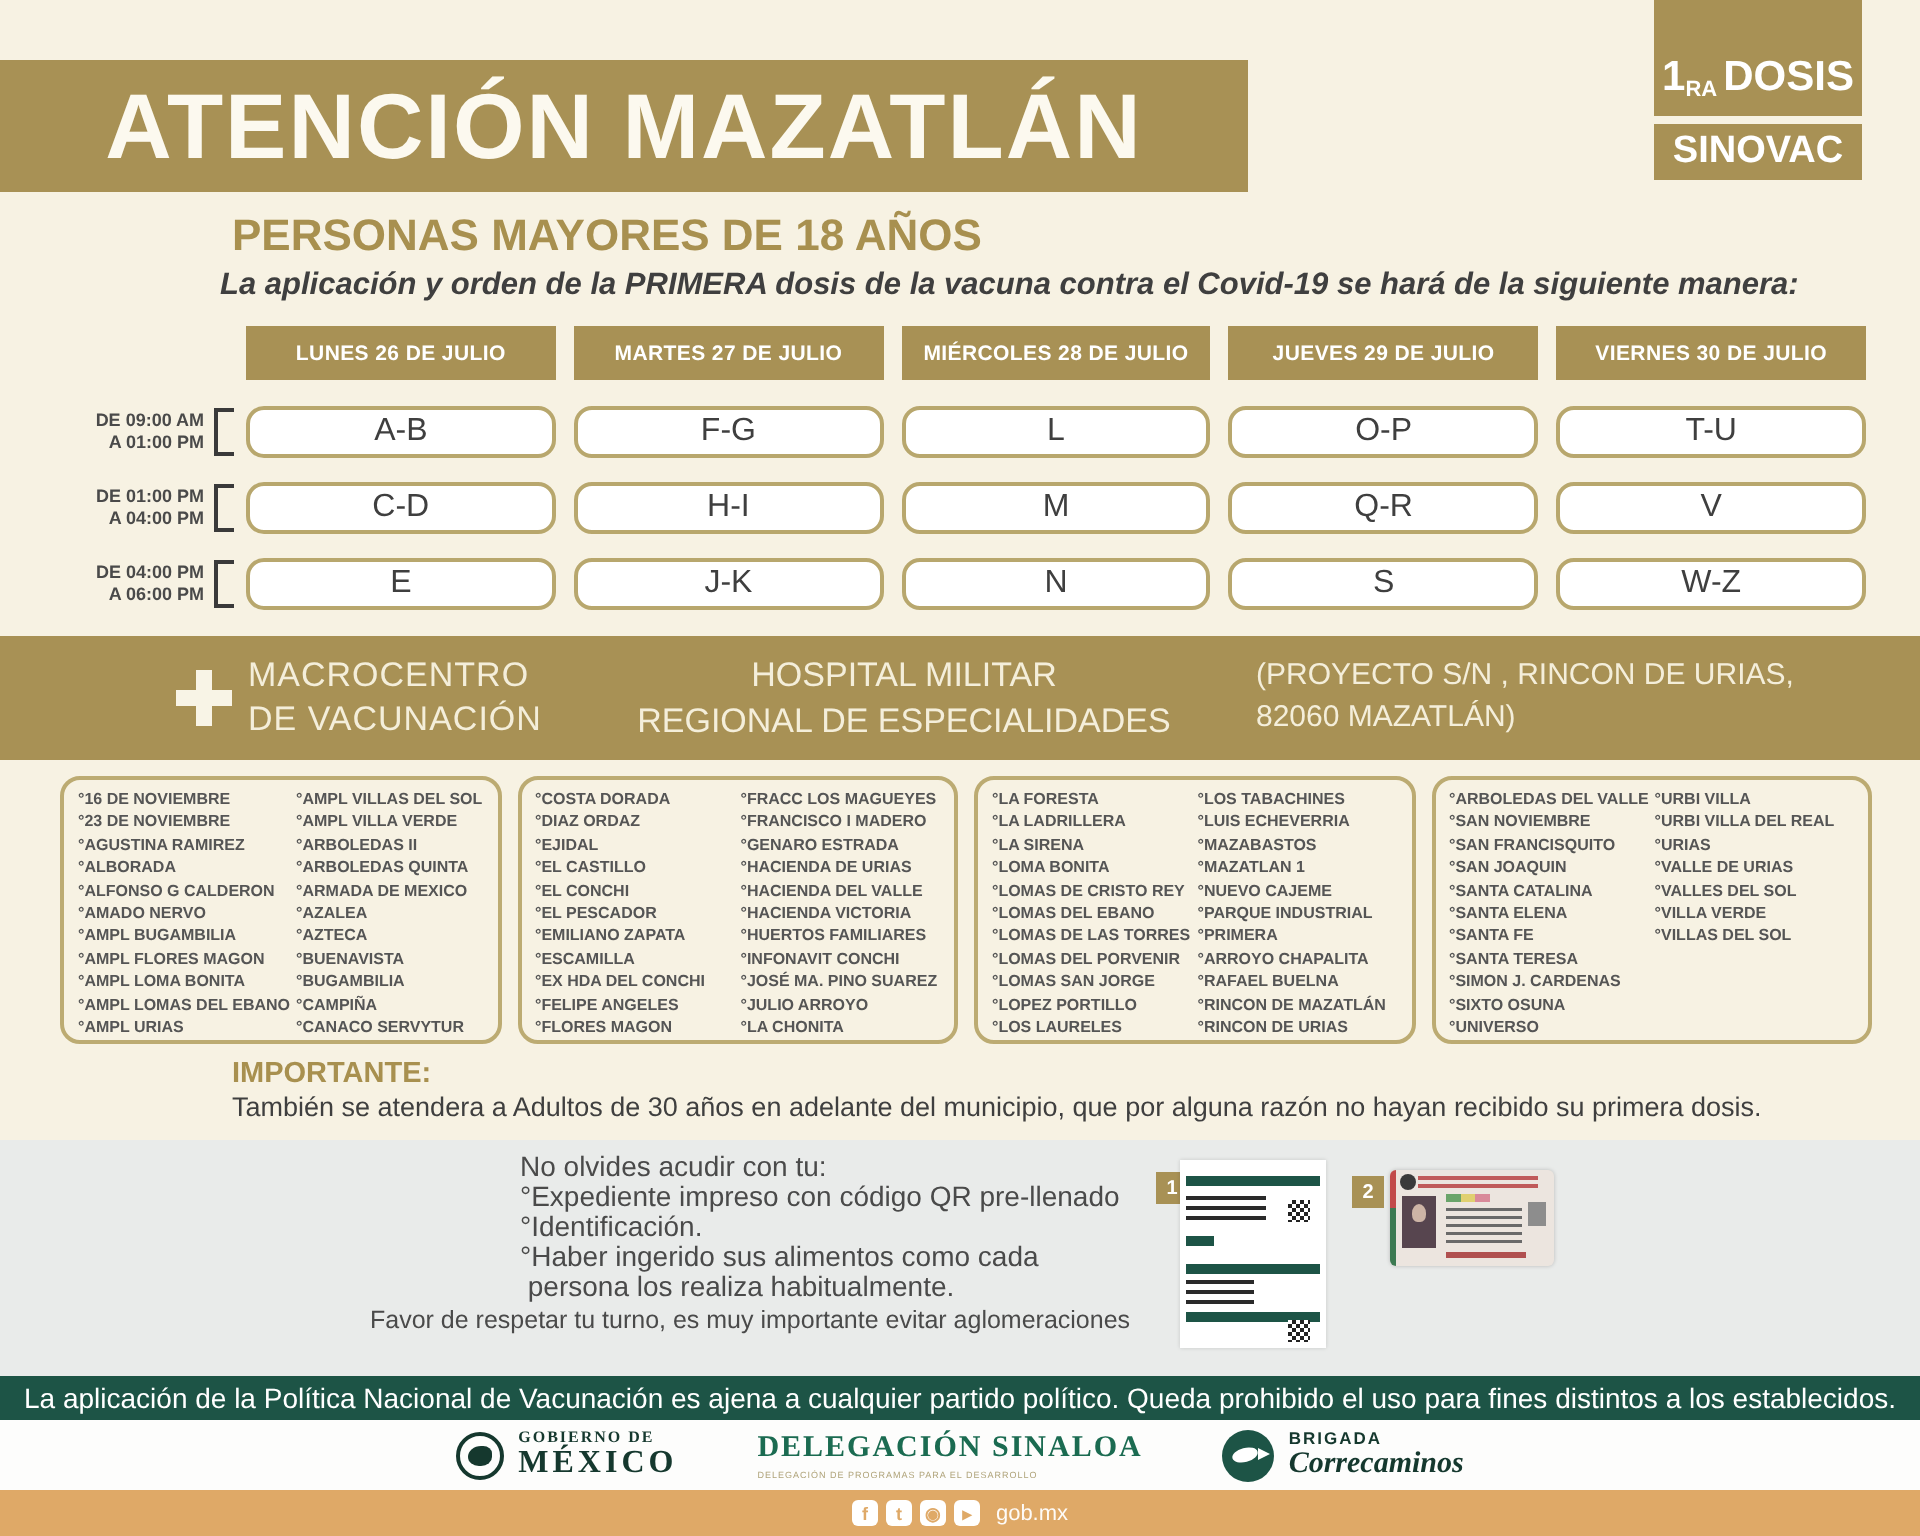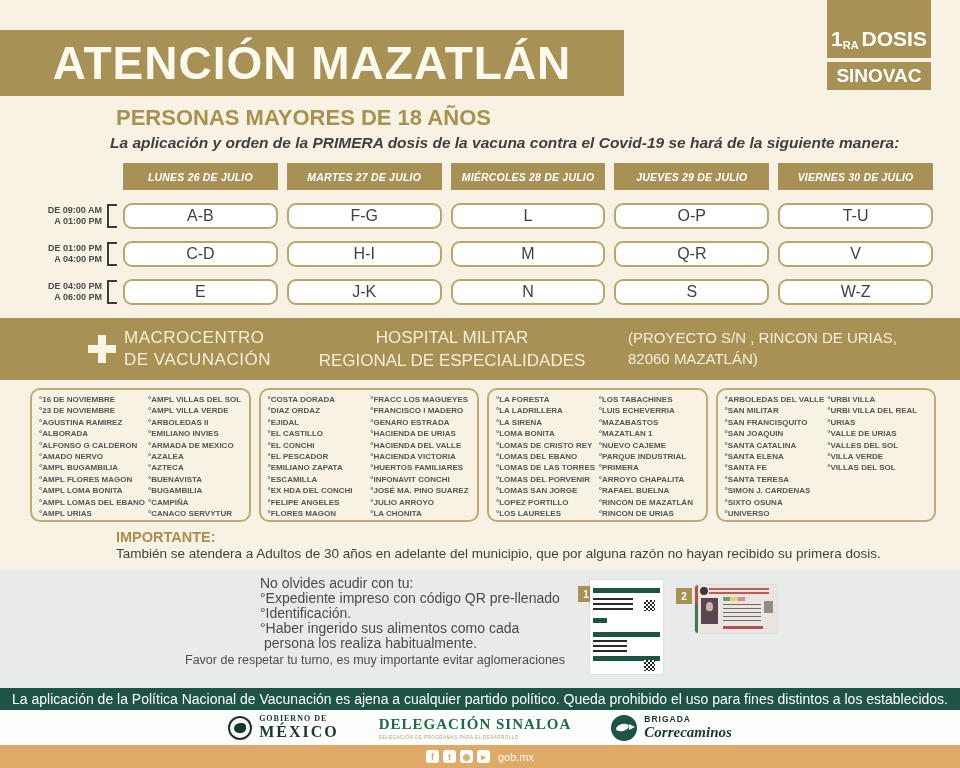--- a/index.html
+++ b/index.html
@@ -17,21 +17,21 @@
   .sinovac-badge { position:absolute; top:62px; left:827px; width:104px; height:28px; background:#a89155;
     color:#fff; display:flex; align-items:center; justify-content:center; font-weight:bold; font-size:19px; }
 
   .subtitle { position:absolute; top:105px; left:116px; color:#a8904f; font-size:22px; font-weight:bold; }
   .description { position:absolute; top:134px; left:110px; color:#3f3f3f; font-size:15.5px;
     font-weight:bold; font-style:italic; }
 
   
   .schedule { position:absolute; top:163px; left:28px; width:905px; }
   .sched-row { display:flex; align-items:center; }
-  .header-row { margin-bottom:13px;font-style:italic; }
+  .header-row { margin-bottom:13px; }
   .data-row { margin-bottom:12px; }
   .time-spacer { width:95px; flex:none; }
   .time-label { width:74px; flex:none; text-align:right; font-size:9px; font-weight:bold;
     color:#4a4a4a; line-height:11px; }
   .bracket { flex:none; width:10px; height:24px; border:2px solid #3a3a3a; border-right:none;
     margin:0 6px 0 5px; }
   .cells { flex:1; display:flex; gap:9px; }
   .day-header { flex:1; height:27px; background:#a89155; color:#fff; font-weight:bold; font-size:10.5px;
     display:flex; align-items:center; justify-content:center; letter-spacing:0.2px; white-space:nowrap; }
   .pill { flex:1; height:26px; background:#fff; border:2px solid #b8a76d; border-radius:9px;
@@ -221,21 +221,21 @@
           <div>°AMPL BUGAMBILIA</div>
           <div>°AMPL FLORES MAGON</div>
           <div>°AMPL LOMA BONITA</div>
           <div>°AMPL LOMAS DEL EBANO</div>
           <div>°AMPL URIAS</div>
         </div>
       <div class="hood-col">
           <div>°AMPL VILLAS DEL SOL</div>
           <div>°AMPL VILLA VERDE</div>
           <div>°ARBOLEDAS II</div>
-          <div>°EMILIANO INVIES</div>
+          <div>°ARBOLEDAS QUINTA</div>
           <div>°ARMADA DE MEXICO</div>
           <div>°AZALEA</div>
           <div>°AZTECA</div>
           <div>°BUENAVISTA</div>
           <div>°BUGAMBILIA</div>
           <div>°CAMPIÑA</div>
           <div>°CANACO SERVYTUR</div>
         </div>
     </div>
     <div class="hood-box">
@@ -290,21 +290,21 @@
           <div>°PRIMERA</div>
           <div>°ARROYO CHAPALITA</div>
           <div>°RAFAEL BUELNA</div>
           <div>°RINCON DE MAZATLÁN</div>
           <div>°RINCON DE URIAS</div>
         </div>
     </div>
     <div class="hood-box">
       <div class="hood-col">
           <div>°ARBOLEDAS DEL VALLE</div>
-          <div>°SAN MILITAR</div>
+          <div>°SAN NOVIEMBRE</div>
           <div>°SAN FRANCISQUITO</div>
           <div>°SAN JOAQUIN</div>
           <div>°SANTA CATALINA</div>
           <div>°SANTA ELENA</div>
           <div>°SANTA FE</div>
           <div>°SANTA TERESA</div>
           <div>°SIMON J. CARDENAS</div>
           <div>°SIXTO OSUNA</div>
           <div>°UNIVERSO</div>
         </div>

